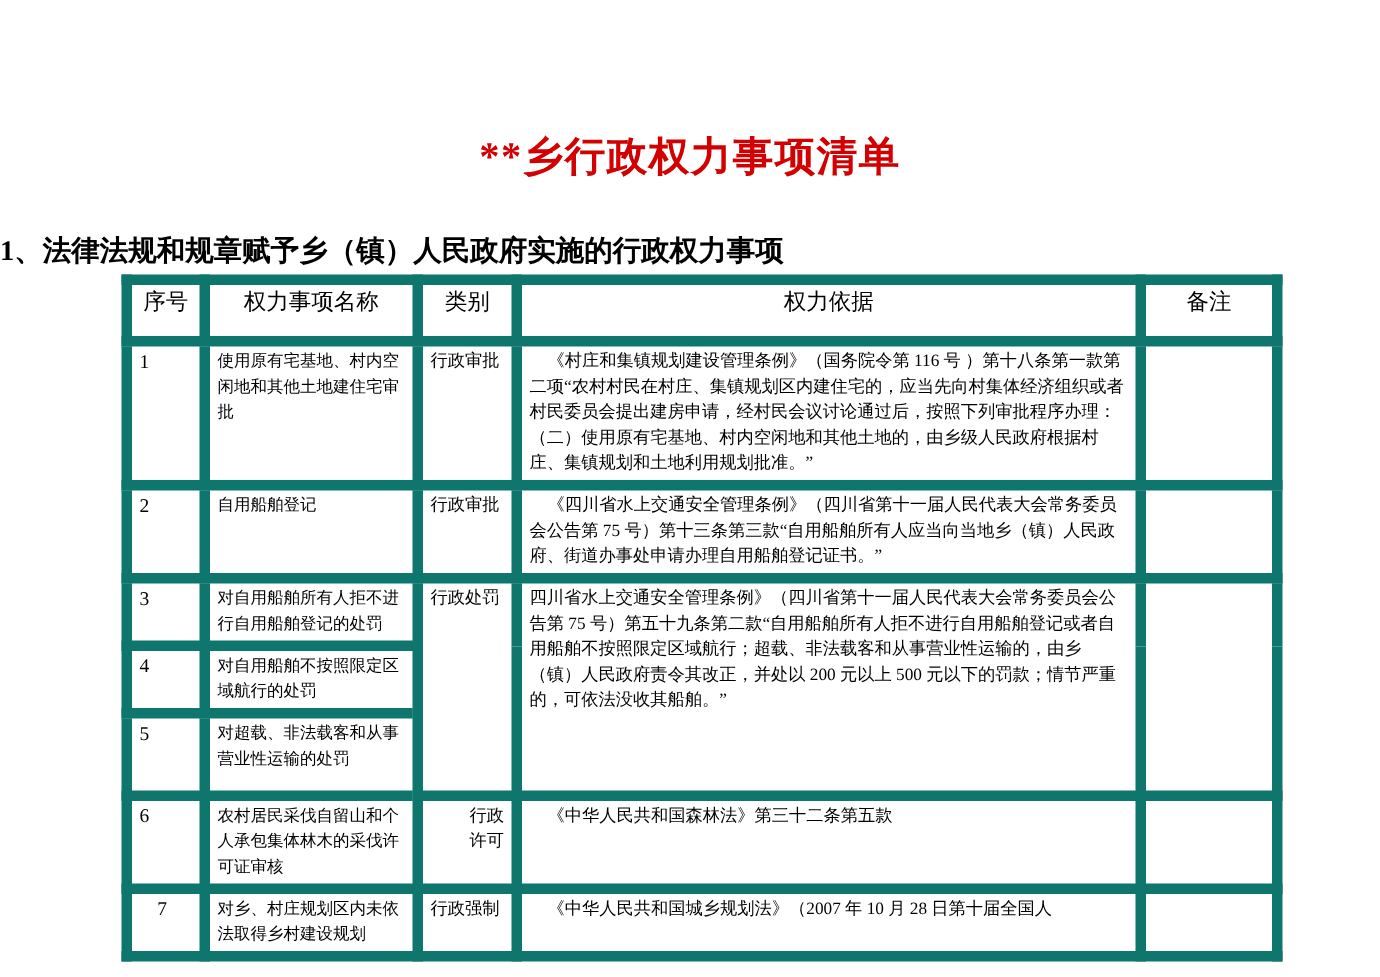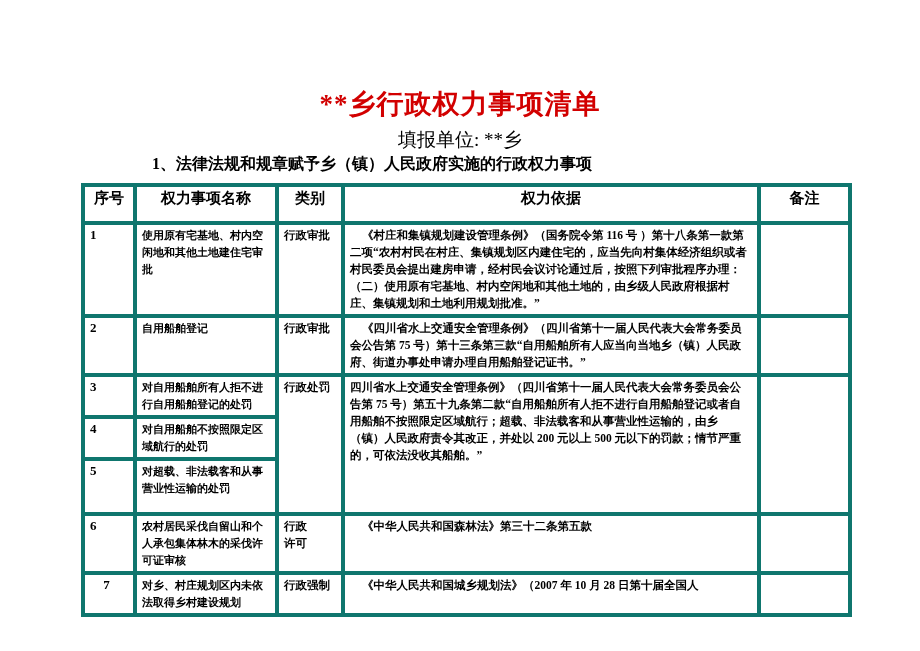--- a/index.html
+++ b/index.html
@@ -17,65 +17,63 @@
     font-size:27px;font-weight:bold;
     letter-spacing:1px;
   }
   .report-unit{
     position:absolute;top:127px;left:0;width:920px;
     text-align:center;
     font-size:19px;
   }
   .section-heading{
     position:absolute;top:154px;left:0;width:744px;
-    text-align:center;
-    font-size:16px;font-weight:bold;
+    font-size:19px;font-weight:bold;
   }
   table.power-table{
     position:absolute;top:183px;left:81px;
     width:767px;
     border-collapse:collapse;
     table-layout:fixed;
   }
   table.power-table td,table.power-table th{
-    border:4px solid #0f766e;
+    border:7px solid #0f766e;
     vertical-align:top;
     padding:2px 5px;
-    font-weight:bold;
+    font-weight:normal;
     overflow:hidden;
   }
   th.hdr{
     font-size:15px;
     text-align:center;
     vertical-align:middle;
     height:30px;
   }
   td.c-no{font-size:13px;padding-left:4px;}
   td.c-no.num-center{text-align:center;padding-left:0;}
   td.c-name{font-size:11px;line-height:17px;padding-right:2px;}
   td.c-cat{font-size:11.5px;line-height:17px;}
-  td.c-cat.cat-center{text-align:left;white-space:pre-line;}
+  td.c-cat.cat-center{text-align:right;white-space:pre-line;}
   td.c-basis{font-size:11.5px;line-height:17px;}
   td.c-basis.indent1{text-indent:12px;margin-top:41px;}
   td.c-note{font-size:11.5px;}
   tr.r1{height:85px;}
   tr.r2{height:53px;}
   tr.r3{height:36px;}
   tr.r4{height:34px;}
   tr.r5{height:55px;}
   tr.r6{height:53px;}
   tr.r7{height:37px;}
 </style>
 </head>
 <body>
 
 <div class="page">
 
   <div class="doc-title" style="color: rgb(210, 0, 0);">**乡行政权力事项清单</div>
-  <div class="report-unit">填报单位: **乡</div>
   <div class="section-heading">1、法律法规和规章赋予乡（镇）人民政府实施的行政权力事项</div>
 
   <table class="power-table">
     <colgroup>
       <col style="width:52px">
       <col style="width:142px">
       <col style="width:66px">
       <col style="width:416px">
       <col style="width:91px">
     </colgroup>

